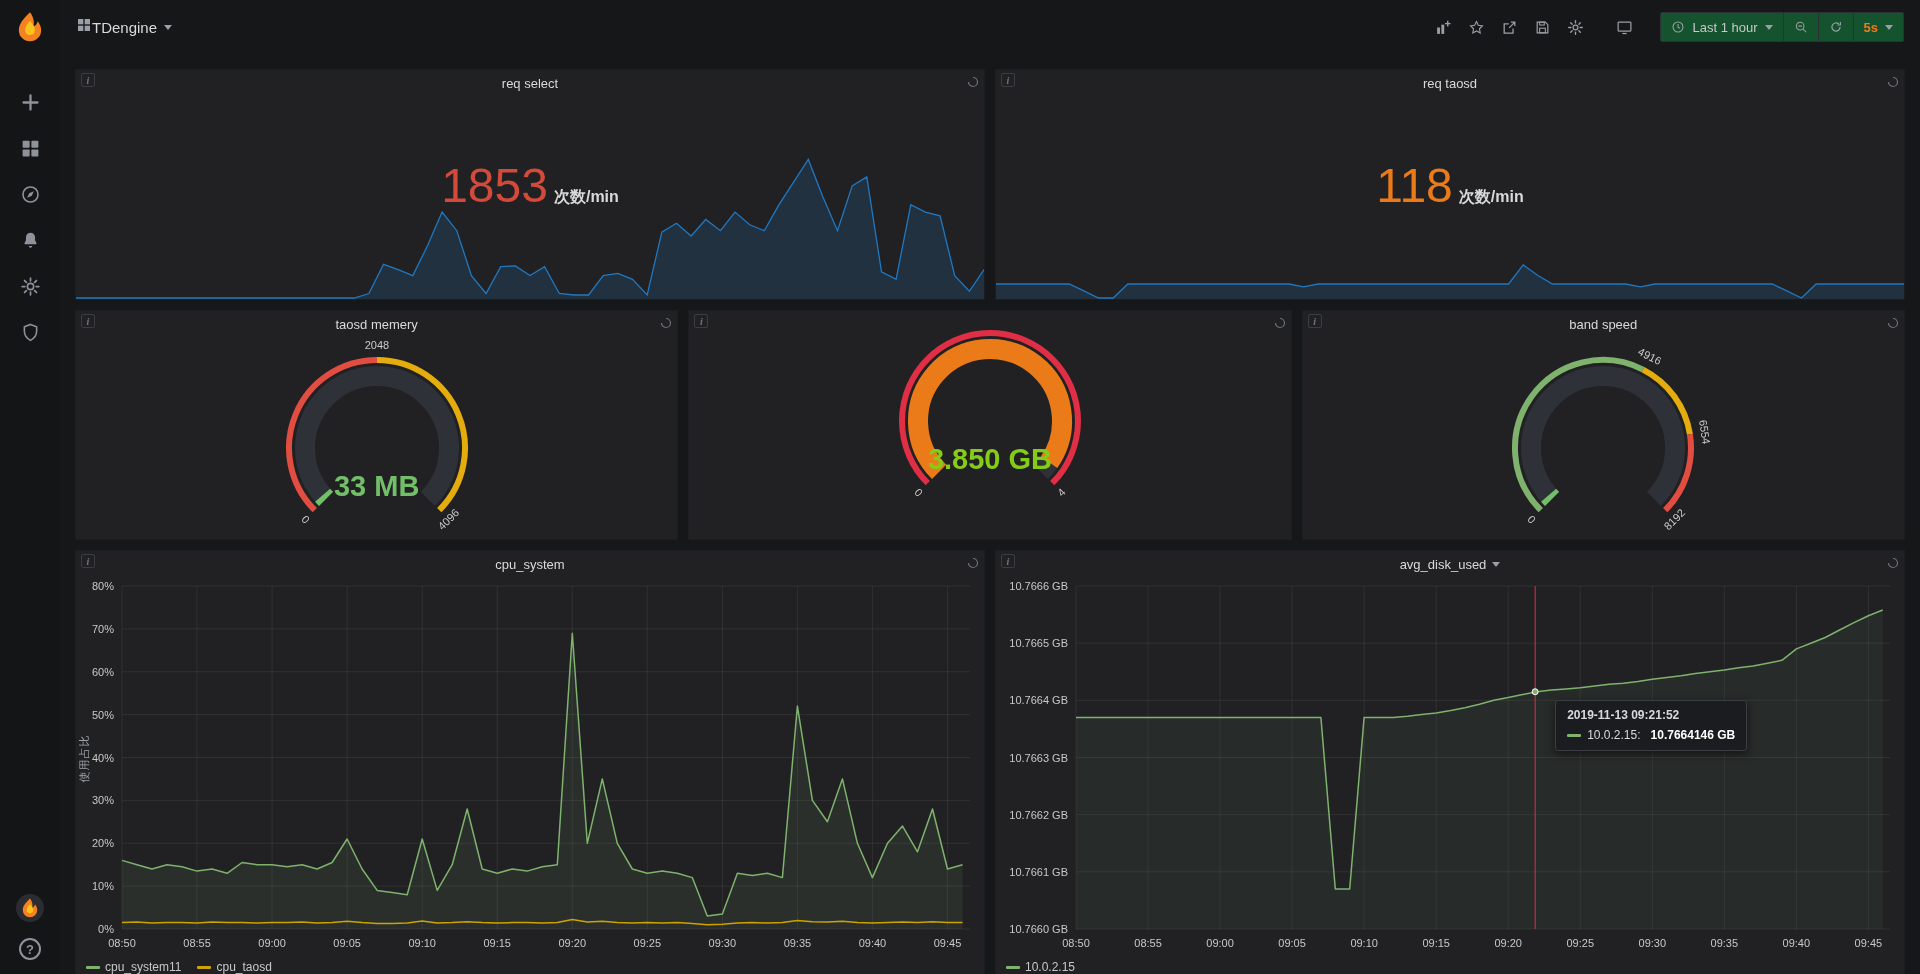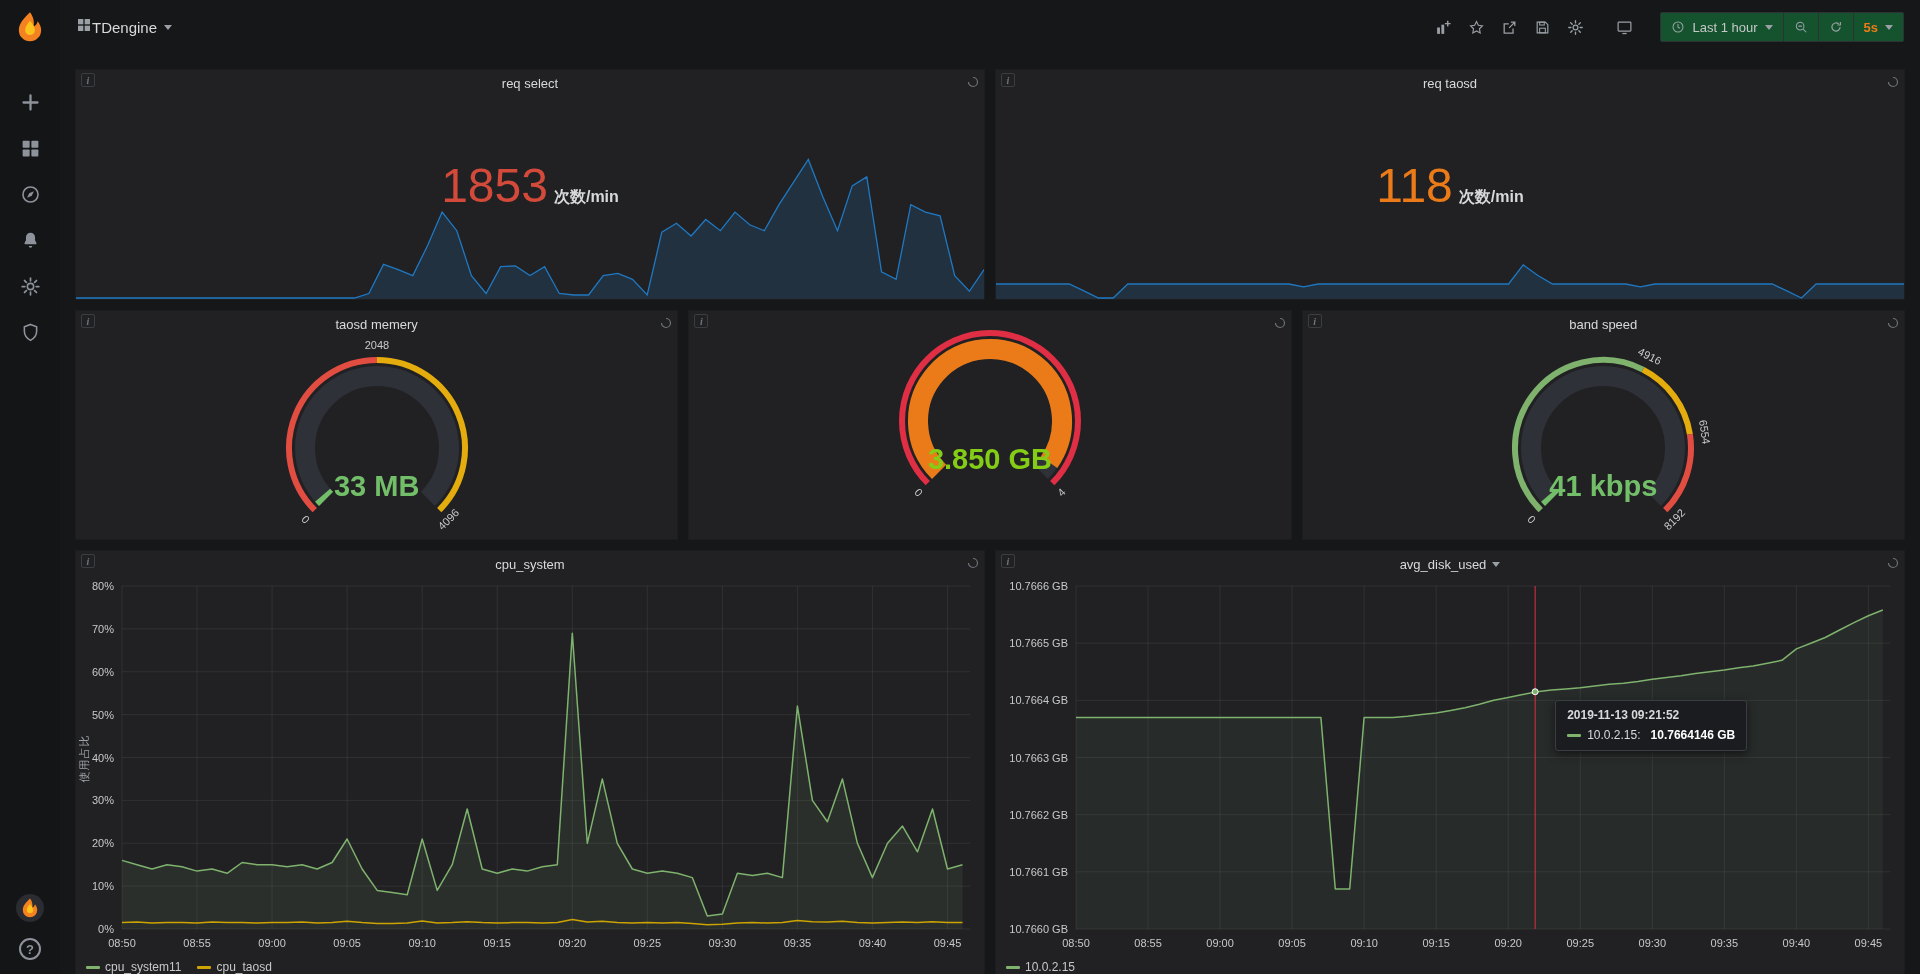--- a/index.html
+++ b/index.html
@@ -335,21 +335,20 @@
               <path d="M99.09 160.91A72 72 0 1 1 200.91 160.91" stroke="#2e3138" stroke-width="20" fill="none"></path>
               <path d="M99.09 160.91A72 72 0 0 1 95.62 157.19" stroke="#73bf69" stroke-width="20" fill="none"></path>
               <path d="M87.77 172.23A88 88 0 0 1 189.99 31.61" stroke="#7eb26d" stroke-width="6" fill="none"></path>
               <path d="M189.99 31.61A88 88 0 0 1 236.92 96.25" stroke="#e5ac0e" stroke-width="6" fill="none"></path>
               <path d="M236.92 96.25A88 88 0 0 1 212.23 172.23" stroke="#e24d42" stroke-width="6" fill="none"></path>
               <text x="77.9" y="182.1" text-anchor="middle" dominant-baseline="middle" transform="rotate(45 77.9 182.1)" class="gauge-label">0</text>
               <text x="196.3" y="19.1" text-anchor="middle" dominant-baseline="middle" transform="rotate(27 196.3 19.1)" class="gauge-label">4916</text>
               <text x="250.7" y="94.1" text-anchor="middle" dominant-baseline="middle" transform="rotate(81 250.7 94.1)" class="gauge-label">6554</text>
               <text x="222.1" y="182.1" text-anchor="middle" dominant-baseline="middle" transform="rotate(-45 222.1 182.1)" class="gauge-label">8192</text>
             </svg>
-          <div class="gauge-value" id="gv-band" style="color: rgb(115, 191, 105);">41 kbps</div>
         </div>
       </section>
     </div>
 
     <div class="row row3">
       <section class="panel">
         <span class="info-corner">i</span>
         <span class="spinner-corner">
           <svg viewBox="0 0 24 24">
               <path d="M12 3a9 9 0 1 1-9 9" stroke="currentColor" stroke-width="2.4" fill="none"></path>

